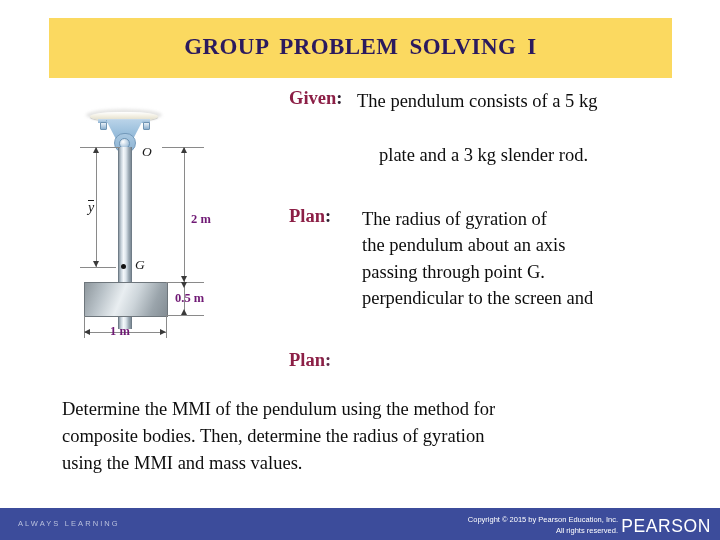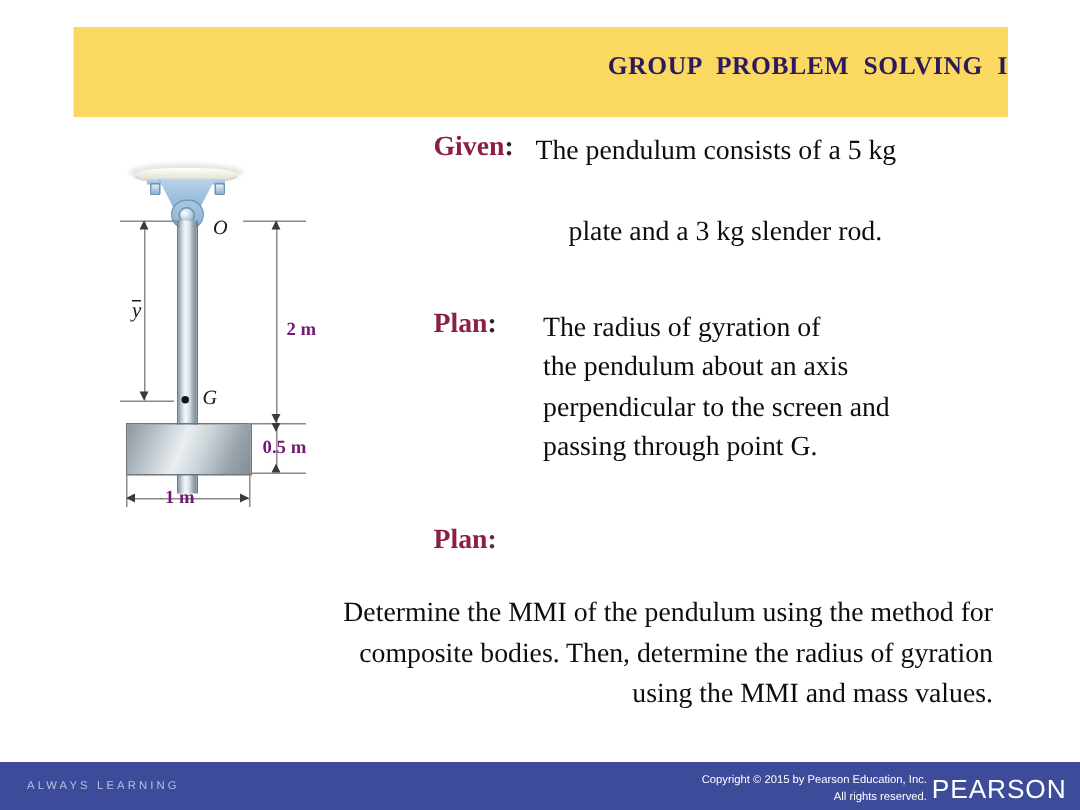--- a/index.html
+++ b/index.html
@@ -22,24 +22,24 @@
     top: 18px;
     width: 623px;
     height: 60px;
     background: #fbd960;
   }
   .title-text {
     position: absolute;
     left: 0;
     right: 0;
     top: 16px;
-    text-align: right;
+    text-align: center;
     font-family: "Liberation Serif", "DejaVu Serif", serif;
     font-weight: bold;
-    font-size: 17px;
+    font-size: 23px;
     color: #2b1a5e;
     letter-spacing: 0.4px;
     word-spacing: 5px;
     white-space: nowrap;
   }
 
   
   .figure {
     position: absolute;
     left: 62px;
@@ -245,21 +245,20 @@
 
   .paragraph {
     position: absolute;
     left: 62px;
     top: 396px;
     width: 600px;
     font-family: "Liberation Serif", "DejaVu Serif", serif;
     font-size: 18.5px;
     color: #0d0d0d;
     line-height: 1.47;
-    text-align: right;
   }
   .paragraph div { white-space: nowrap; }
 
   
   .footer {
     position: absolute;
     left: 0;
     bottom: 0;
     width: 720px;
     height: 32px;
@@ -371,22 +370,22 @@
     <div>The pendulum consists of a 5 kg</div>
     <div style="padding-left:22px;margin-top:28px;">plate and a 3 kg slender rod.</div>
   </div>
 </div>
 
 <div class="kv-block" id="find-block">
   <div class="kv-key"><span>Plan</span><span class="colon">:</span></div>
   <div class="kv-val">
     <div>The radius of gyration of</div>
     <div>the pendulum about an axis</div>
+    <div>passing through point G.</div>
     <div>perpendicular to the screen and</div>
-    <div>passing through point G.</div>
   </div>
 </div>
 
 <div class="kv-block" id="plan-block">
   <div class="kv-key"><span>Plan</span><span class="colon">:</span></div>
 </div>
 
 <div class="paragraph">
   <div>Determine the MMI of the pendulum using the method for</div>
   <div>composite bodies.  Then, determine the radius of gyration</div>

